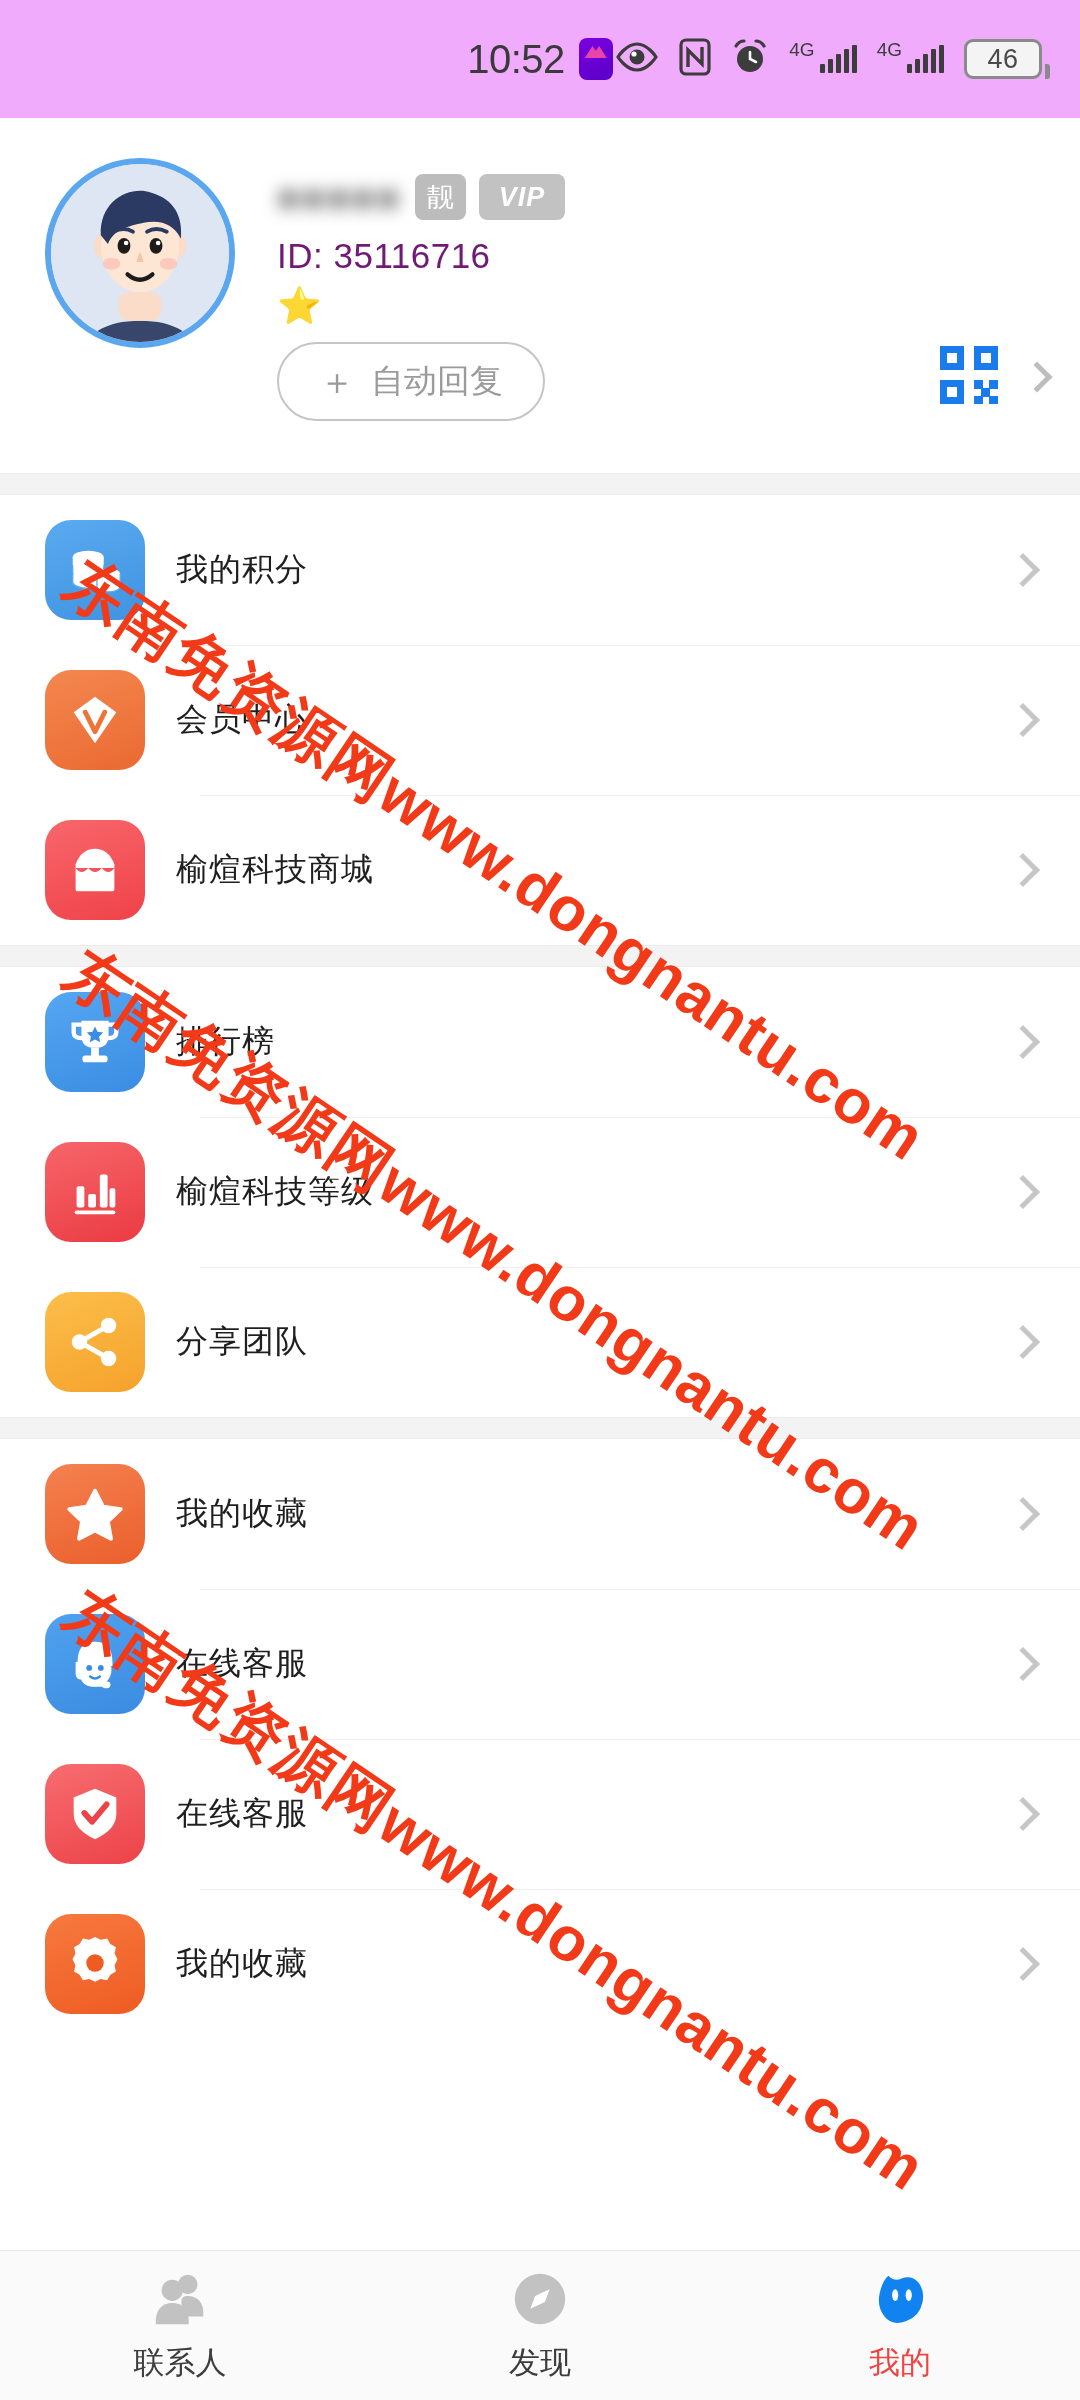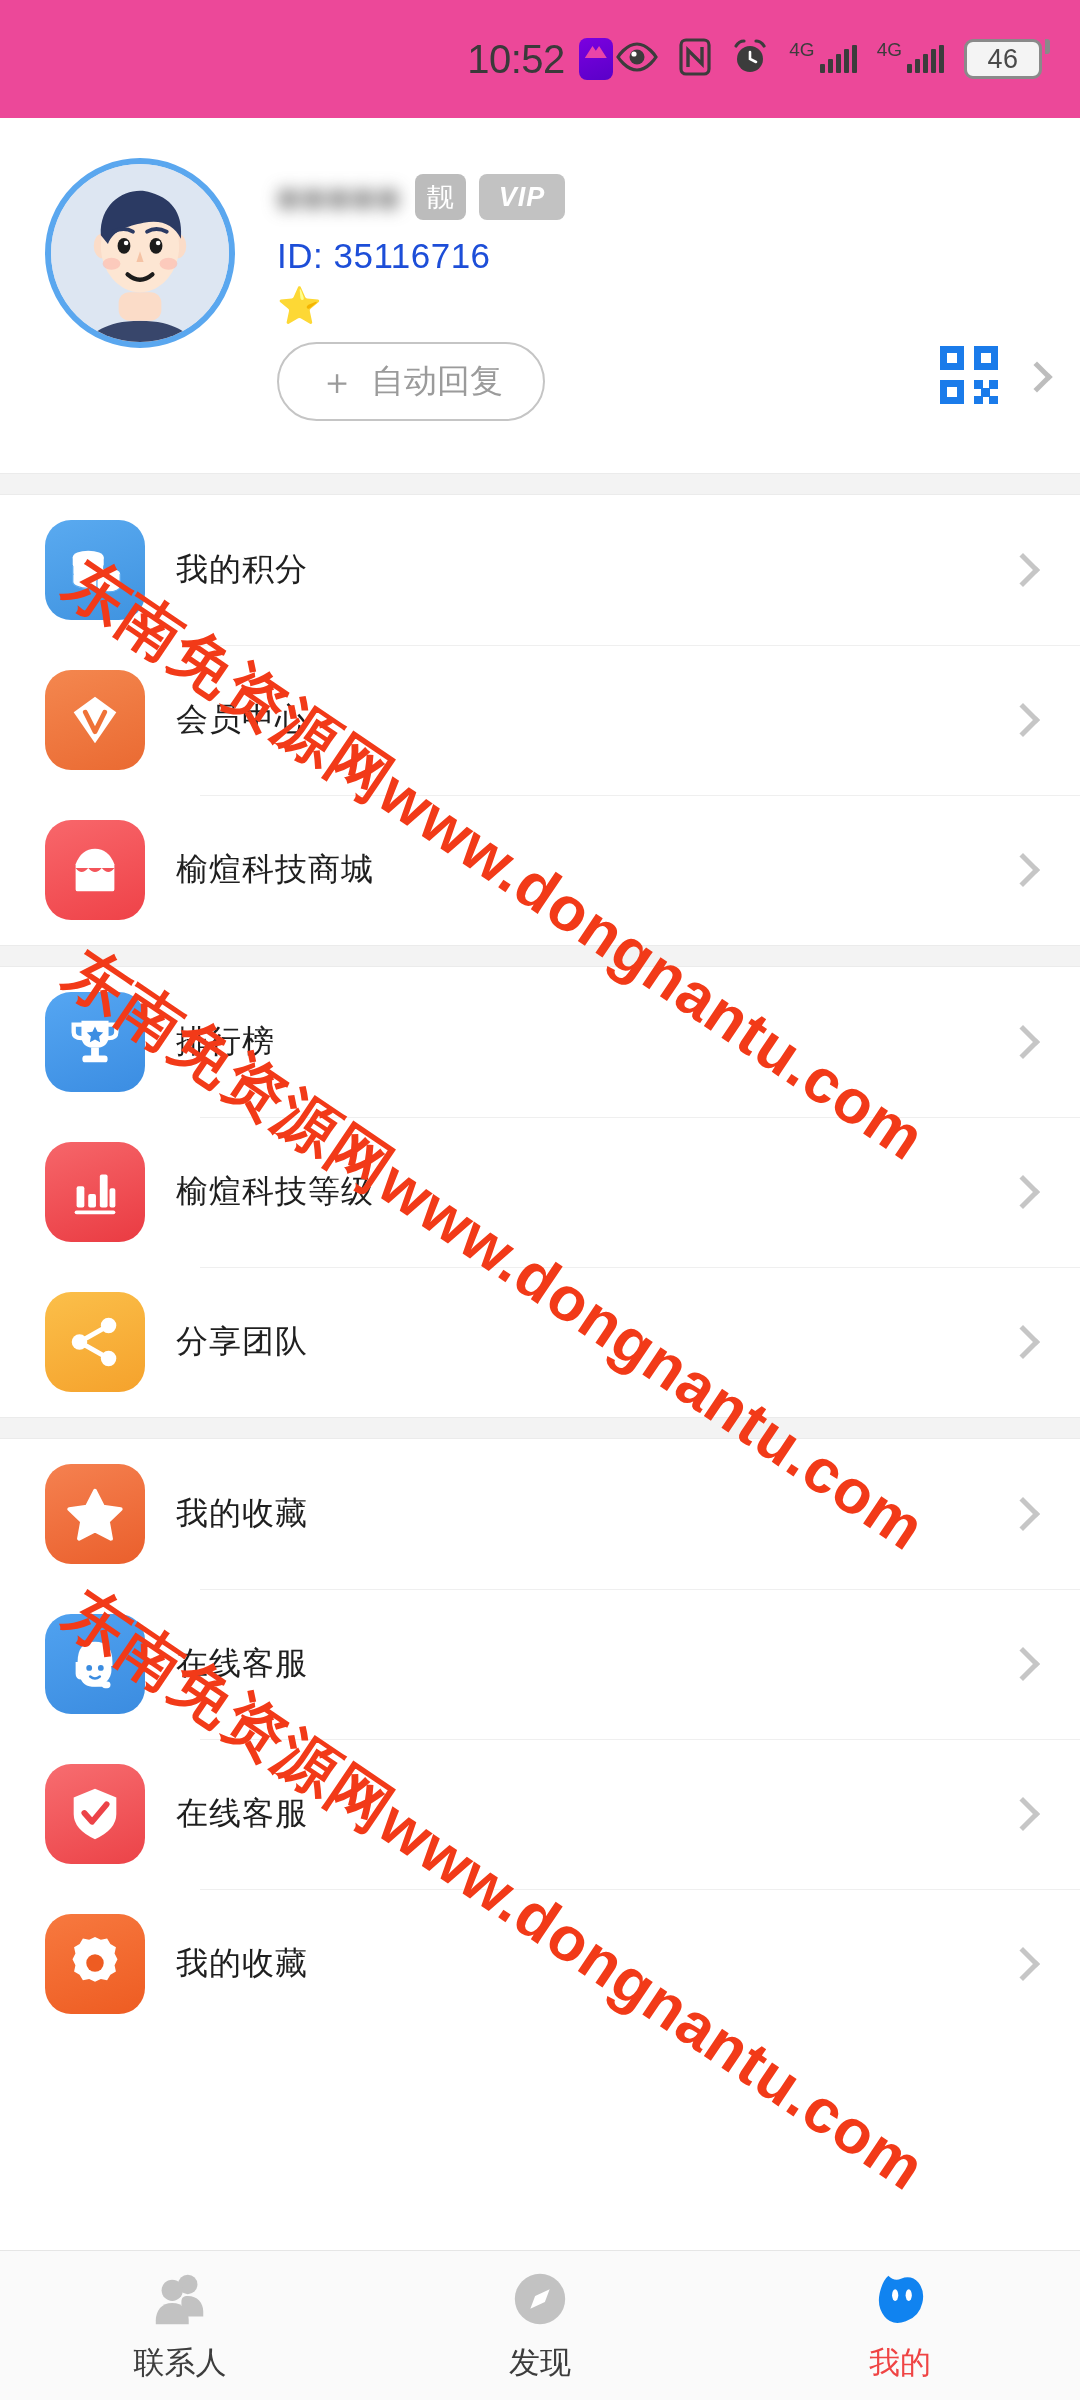--- a/index.html
+++ b/index.html
@@ -11,21 +11,21 @@
     overflow:hidden;
   }
 
   
   .statusbar{
     height:118px;
     display:flex;
     align-items:center;
     justify-content:center;
     position:relative;
-    background:#ec4899;
+    background:#f0abfc;
   }
   .sb-center{
     display:flex;
     align-items:center;
     gap:14px;
   }
   .sb-time{
     font-size:40px;
     color:#3a3a3a;
     letter-spacing:-0.5px;
@@ -53,21 +53,21 @@
           position:relative; top:-14px; font-weight:500; }
   .bars{ display:flex; align-items:flex-end; gap:3px; height:28px; }
   .bars i{ display:block; width:5px; background:#3c3c3c; border-radius:1px; }
   .bars i:nth-child(1){height:9px}
   .bars i:nth-child(2){height:14px}
   .bars i:nth-child(3){height:19px}
   .bars i:nth-child(4){height:24px}
   .bars i:nth-child(5){height:28px}
 
   .batt{
-    display:flex;align-items:flex-start;gap:3px;
+    display:flex;align-items:flex-end;gap:3px;
   }
   .batt-body{
     border:3px solid #8a8a8a;border-radius:9px;
     min-width:78px;height:40px;
     display:flex;align-items:center;justify-content:center;
     background:#f4f4f4;
   }
   .batt-num{ font-size:27px;color:#4a4a4a;font-weight:400;letter-spacing:0.5px;}
   .batt-cap{ width:5px;height:15px;background:#8a8a8a;border-radius:0 3px 3px 0;}
 
@@ -99,21 +99,21 @@
   }
   .badge{
     height:46px;padding:0 12px;border-radius:8px;
     background:#bcbcbc;color:#ffffff;
     display:flex;align-items:center;justify-content:center;
     font-size:27px;line-height:1;
   }
   .badge.vip{ padding:0 20px; font-style:italic; font-weight:700;
               letter-spacing:1px; background:#c2c2c2; }
   .uid{
-    margin-top:16px;font-size:35px;color:#1d4ed8;letter-spacing:0.5px;
+    margin-top:16px;font-size:35px;color:#701a75;letter-spacing:0.5px;
   }
   .starrow{ margin-top:8px; height:44px; display:flex; align-items:center; }
   .star-emoji{ font-size:36px; line-height:1; }
   .autoreply{
     margin-top:14px;
     display:inline-flex;align-items:center;gap:16px;
     border:2px solid #c5c5c5;border-radius:40px;
     padding:15px 40px;
     color:#9b9b9b;font-size:33px;
   }

